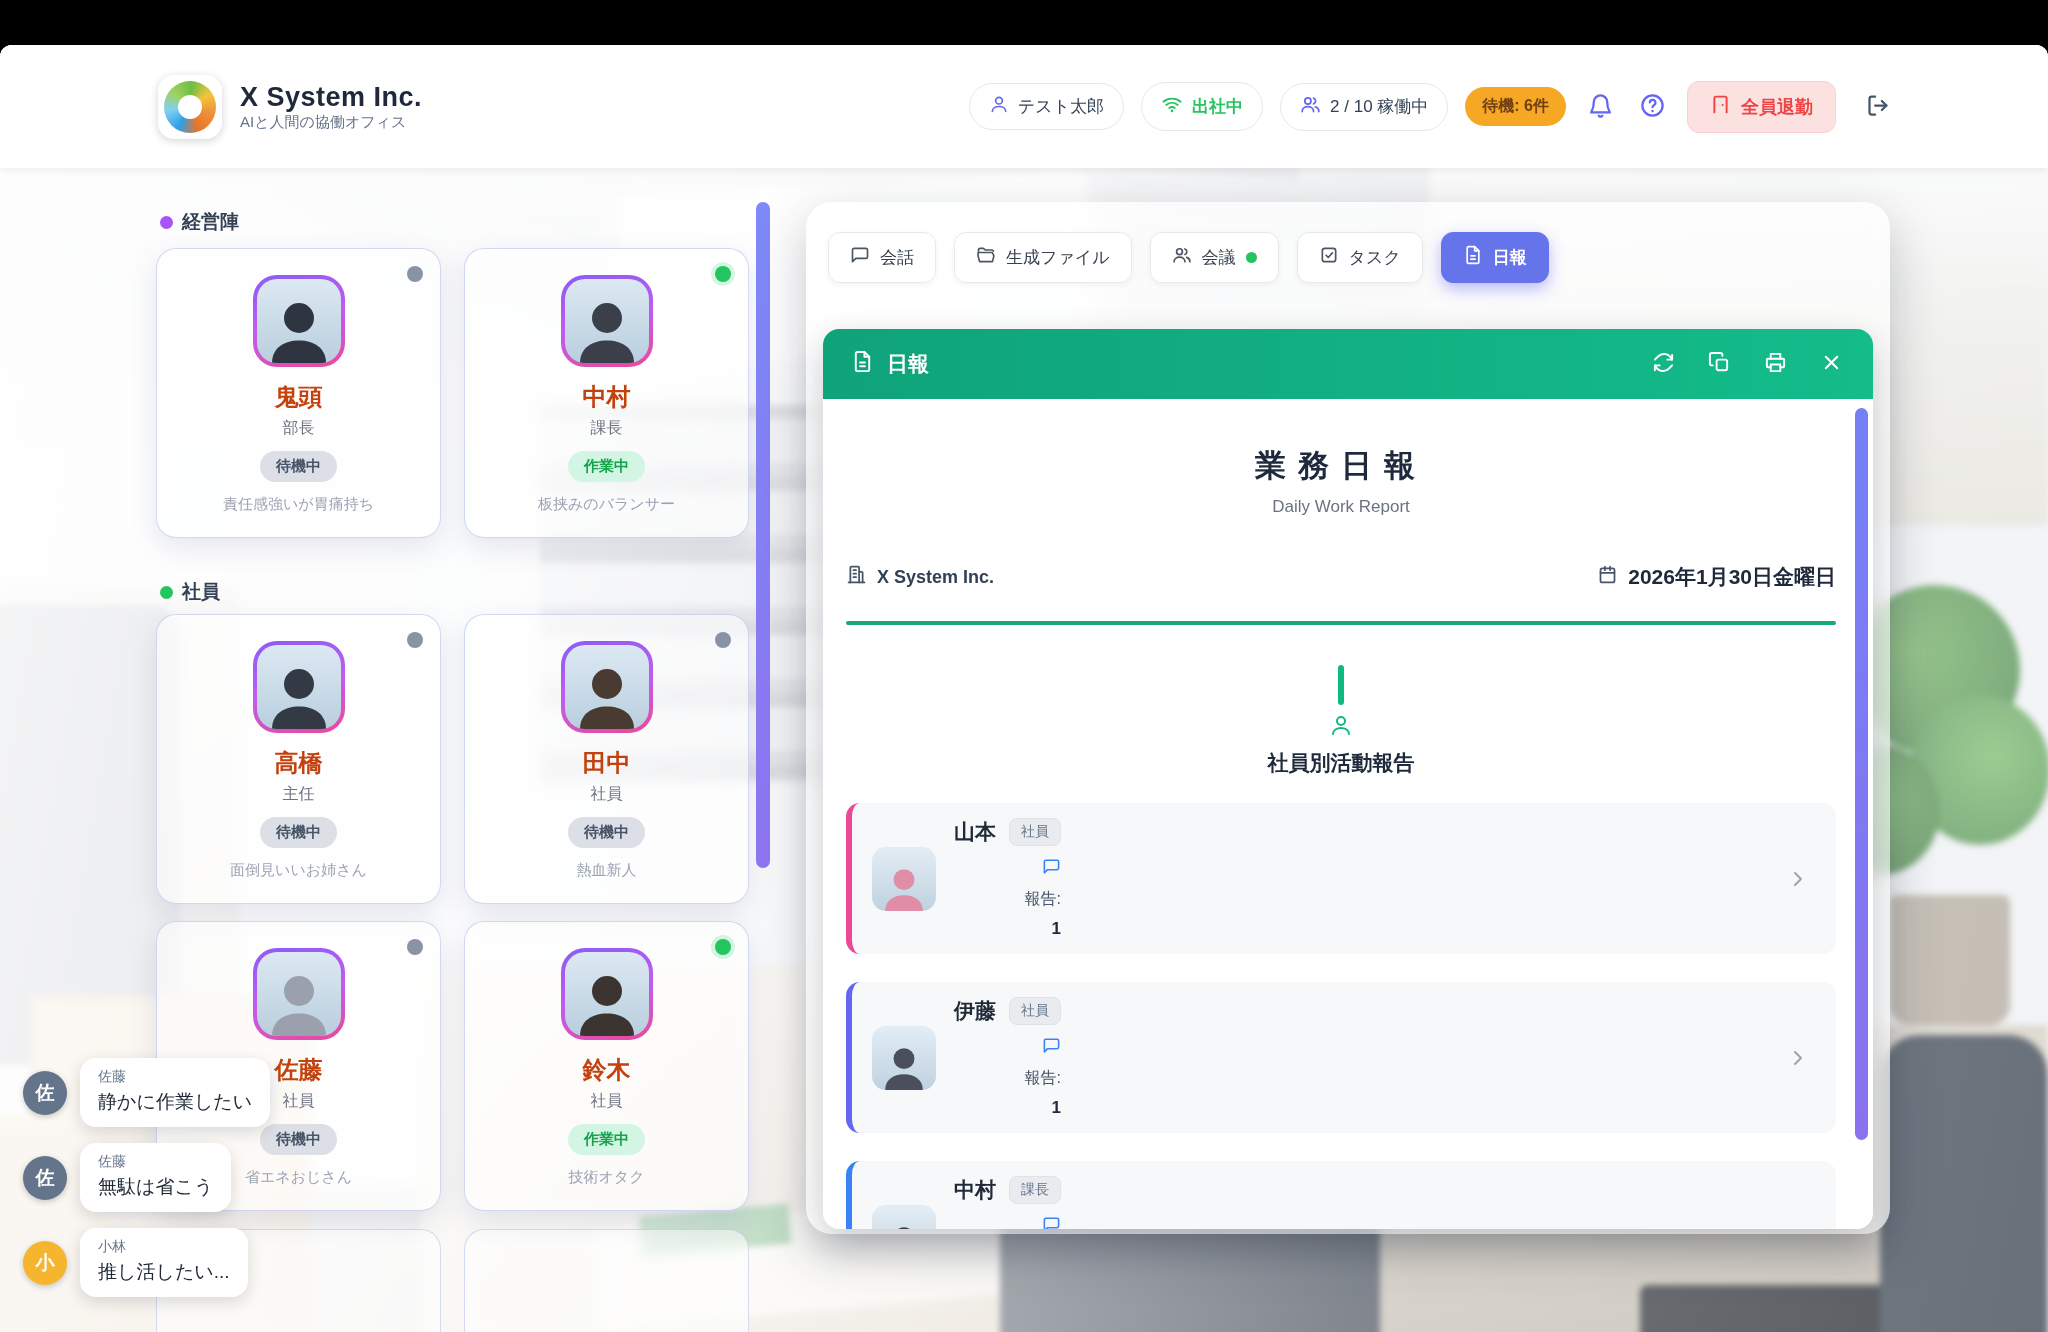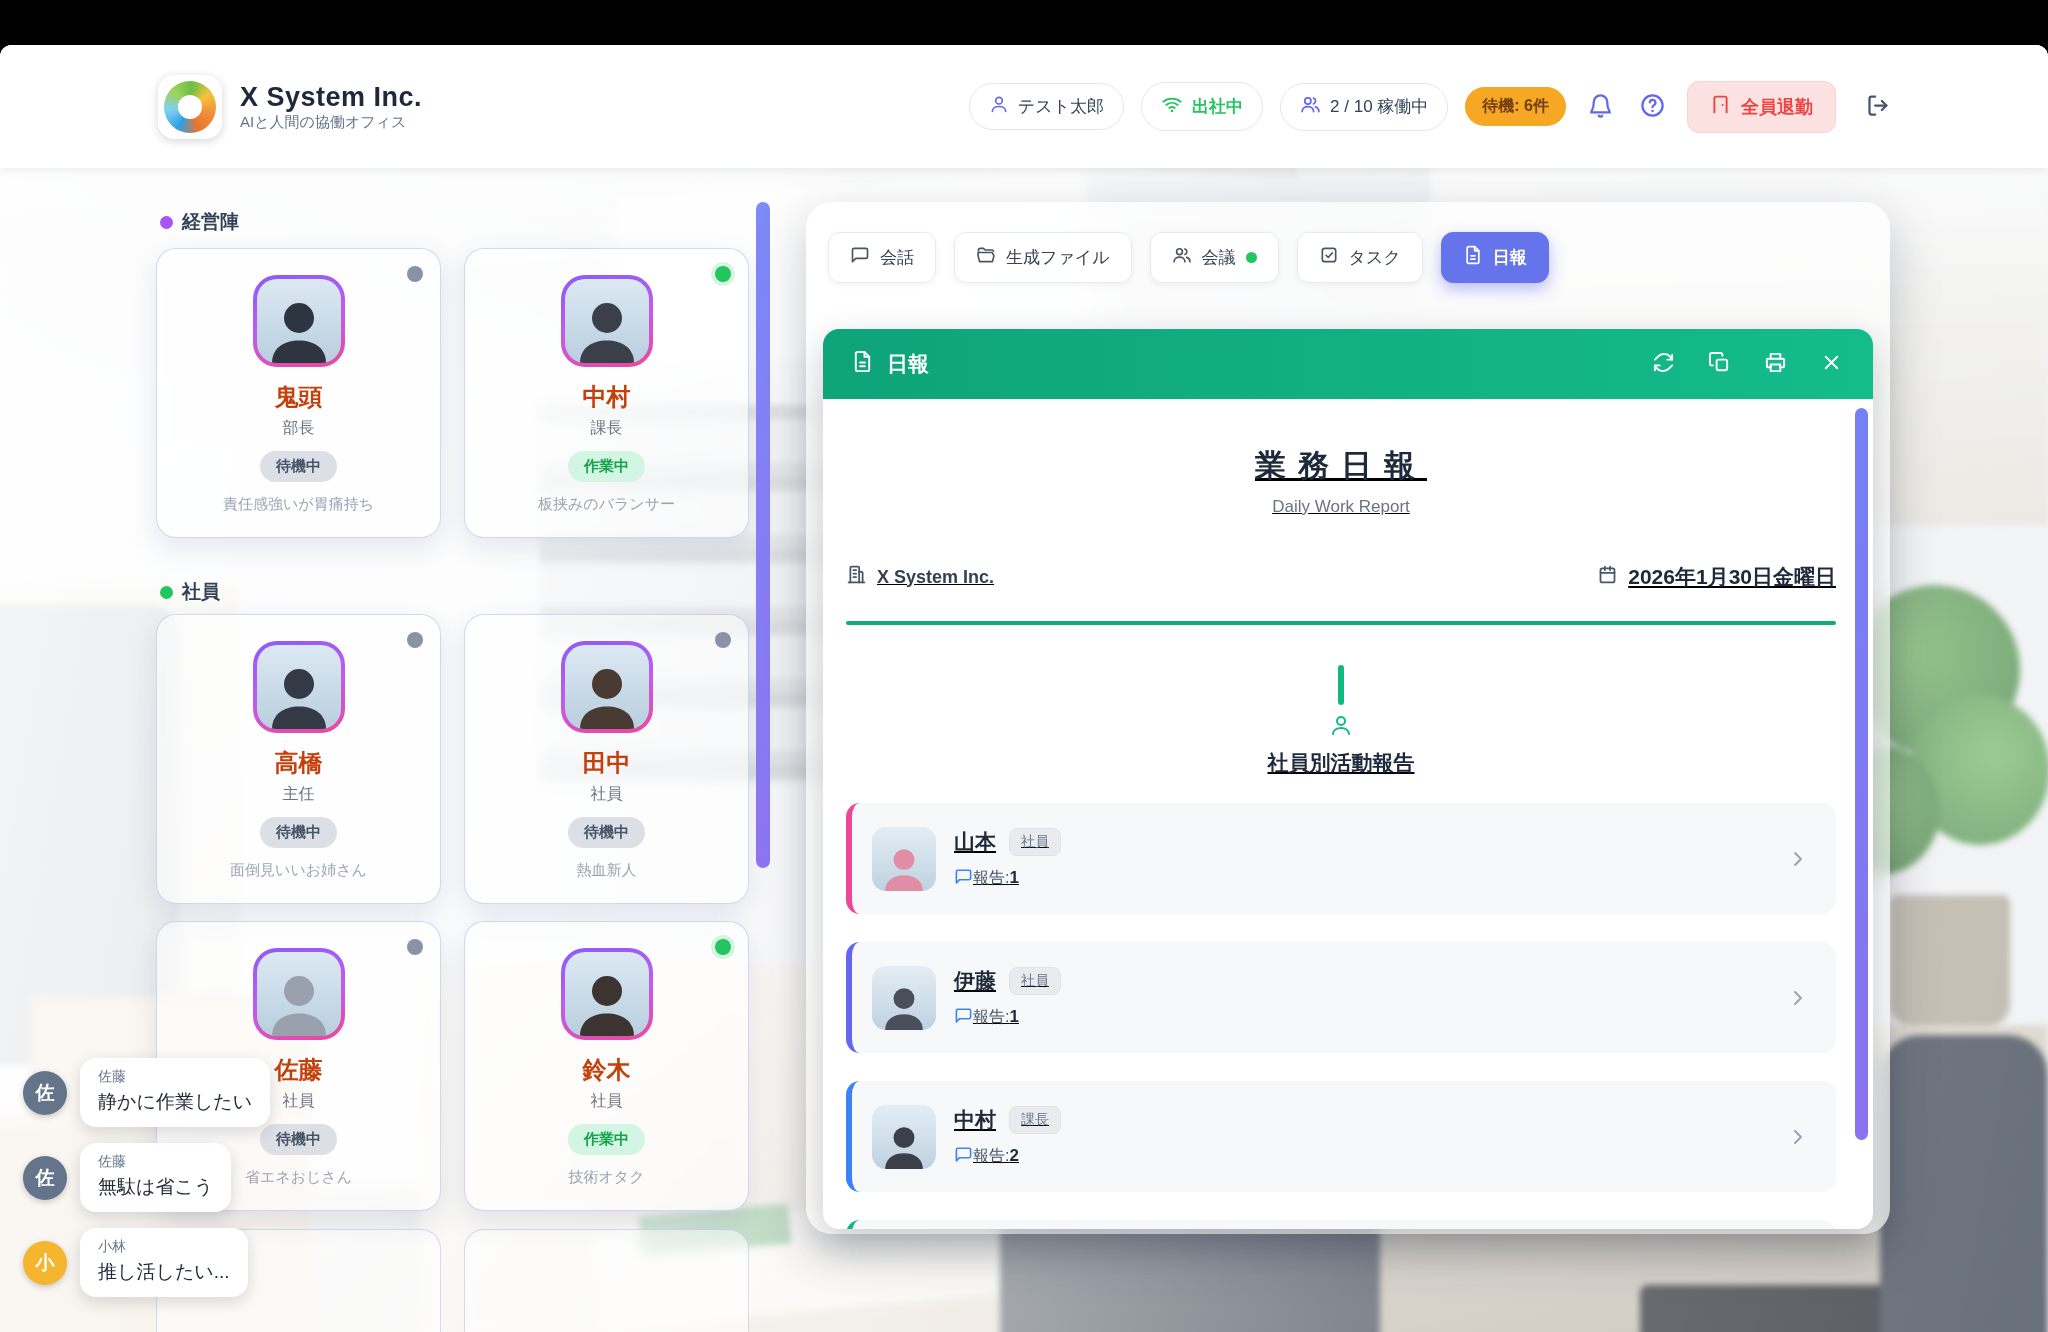--- a/index.html
+++ b/index.html
@@ -121,21 +121,21 @@
                 box-shadow:0 6px 16px rgba(99,102,241,.45); font-weight:bold; }
   .tab.active svg { color:#fff; }
 
   .doc { position:absolute; left:17px; top:127px; width:1050px; height:900px; border-radius:16px;
          background:#fff; overflow:hidden; box-shadow:0 12px 34px rgba(15,23,42,.22); }
   .doc-head { height:70px; background:linear-gradient(90deg,#0fa37a,#14bc8a); display:flex; align-items:center;
               padding:0 28px; color:#fff; }
   .doc-head-title { display:flex; align-items:center; gap:13px; font-size:21px; font-weight:bold; }
   .doc-tools { margin-left:auto; display:flex; align-items:center; gap:29px; }
   .doc-tools button { background:none; border:none; color:#fff; cursor:pointer; display:flex; padding:2px; }
-  .doc-body { position:relative; height:830px; padding:0 37px 0 23px; overflow:hidden;text-decoration:underline; }
+  .doc-body { position:relative; height:830px; padding:0 37px 0 23px; overflow:hidden; }
   .vscroll-doc { position:absolute; right:5px; top:9px; width:13px; height:732px; border-radius:7px;
                  background:linear-gradient(180deg,#7580f5,#8a72f0); }
   .doc-title { margin-top:46px; text-align:center; font-size:31px; font-weight:bold; color:#1e293b; letter-spacing:12px; }
   .doc-sub { margin-top:10px; text-align:center; font-size:17px; color:#6b7280; }
   .meta { margin-top:46px; display:flex; align-items:center; }
   .meta-co { display:flex; align-items:center; gap:10px; font-size:18px; font-weight:bold; color:#334155; }
   .meta-date { margin-left:auto; display:flex; align-items:center; gap:10px; font-size:21px; font-weight:bold; color:#1e293b; }
   .meta svg { color:#475569; }
   .greenrule { margin-top:30px; height:4px; background:#15a97b; border-radius:2px; }
   .section { margin-top:40px; display:flex; align-items:center; gap:8px;flex-direction:column; }
@@ -145,21 +145,21 @@
   .rows { margin-top:26px; display:flex; flex-direction:column; gap:28px; }
   .rrow { background:#f7f8fa; border-radius:14px; border-left:6px solid #ccc; padding:15px 26px 15px 20px;
           display:flex; align-items:center; gap:18px; min-height:111px; cursor:pointer; }
   .ravatar { width:64px; height:64px; border-radius:14px; overflow:hidden; flex:none;
              background:linear-gradient(180deg,#e3edf5,#bfd2e0); position:relative; }
   .rinfo { display:flex; flex-direction:column; gap:11px; }
   .rline1 { display:flex; align-items:center; gap:13px; }
   .rname { font-size:21px; font-weight:bold; color:#1f2937; }
   .rbadge { background:#e9ebef; border:1px solid #dfe2e8; border-radius:8px; padding:4px 11px;
             font-size:14px; color:#64748b; }
-  .rline2 { display:flex; align-items:center; gap:0; font-size:16px; color:#475569; }
+  .rline2 { display:flex; align-items:flex-end; gap:9px; font-size:16px; color:#475569;flex-direction:column; }
   .rline2 svg { color:#3b82f6; }
   .rcount { font-weight:bold; color:#1e293b; font-size:17px; }
   .rchev { margin-left:auto; color:#9ca3af; display:flex; }
   .sil { position:absolute; inset:0; display:flex; align-items:flex-end; justify-content:center; }
 </style>
 </head>
 <body>
 
 <div class="stage">
 <div class="app">

